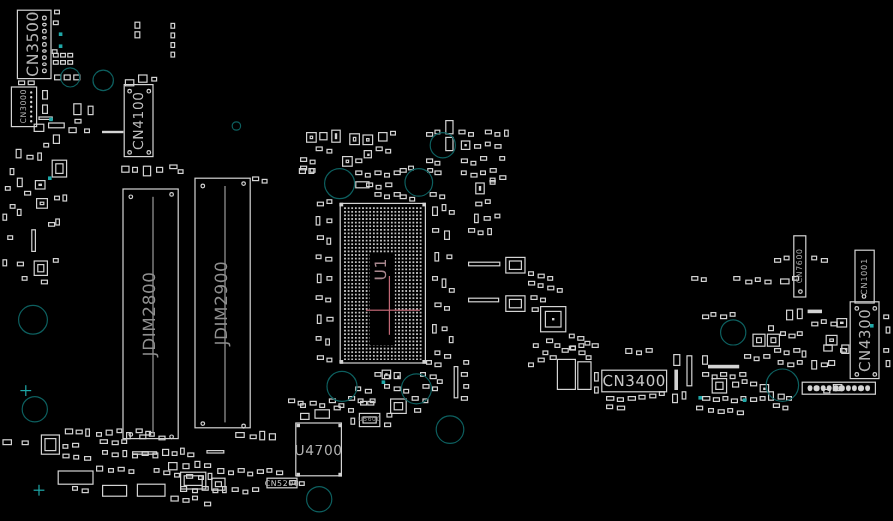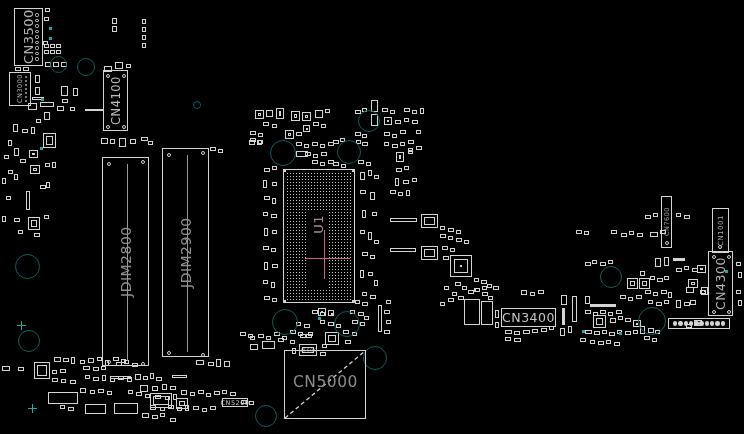--- a/index.html
+++ b/index.html
@@ -617,29 +617,30 @@
       <div class="cc" style="left: 5px; top: 36px;"></div>
       <div class="lbl vlbl" style="font-size: 7px; color: rgb(168, 168, 168);">CN1001</div>
     </div>
     <div class="comp" style="left: 708px; top: 251px; width: 25px; height: 65px;">
       <div class="cc" style="left: 3px; top: 3px;"></div>
       <div class="cc" style="left: 18px; top: 3px;"></div>
       <div class="cc" style="left: 3px; top: 58px;"></div>
       <div class="cc" style="left: 18px; top: 58px;"></div>
       <div class="lbl vlbl" style="font-size: 12.5px; color: rgb(180, 180, 180);">CN4300</div>
     </div>
+    <div class="comp" style="left: 246px; top: 352px; width: 39px; height: 45px;">
+      <div class="tick" style="left: 0px; top: 0px;"></div>
+      <div class="tick" style="left: 35px; top: 0px;"></div>
+      <div class="tick" style="left: 0px; top: 41px;"></div>
+      <div class="tick" style="left: 35px; top: 41px;"></div>
+      <div class="lbl" style="font-size: 11.5px; color: rgb(176, 176, 176);">U4700</div>
+    </div>
     <div class="comp" style="left: 299px; top: 344px; width: 18px; height: 12px;">
       <div class="db"></div>
       <div class="lbl" style="font-size: 5px; color: rgb(154, 154, 154);">U5600</div>
-    </div>
-    <div class="comp" style="left: 284px; top: 350px; width: 82px; height: 69px;">
-      <svg class="dsvg">
-        <line x1="0" y1="67" x2="80" y2="0" stroke="#d4d4d4" stroke-width="1.3" stroke-dasharray="4 3"></line>
-      </svg>
-      <div class="lblfree" style="font-size: 15.5px; color: rgb(140, 140, 140); left: 8px; top: 22px;">CN5000</div>
     </div>
     <div class="comp" style="left: 222px; top: 398px; width: 26px; height: 9px;">
       <div class="lbl" style="font-size: 6.5px; color: rgb(198, 198, 198);">CN5200</div>
     </div>
     <div class="comp" style="left: 668px; top: 318px; width: 62px; height: 11px;">
       <div class="pr" style="left: 4px; top: 2.3px; width: 4.4px; height: 4.4px;"></div>
       <div class="pr" style="left: 9.28889px; top: 2.3px; width: 4.4px; height: 4.4px;"></div>
       <div class="pr" style="left: 14.5778px; top: 2.3px; width: 4.4px; height: 4.4px;"></div>
       <div class="pr" style="left: 19.8667px; top: 2.3px; width: 4.4px; height: 4.4px;"></div>
       <div class="pr" style="left: 25.1556px; top: 2.3px; width: 4.4px; height: 4.4px;"></div>

